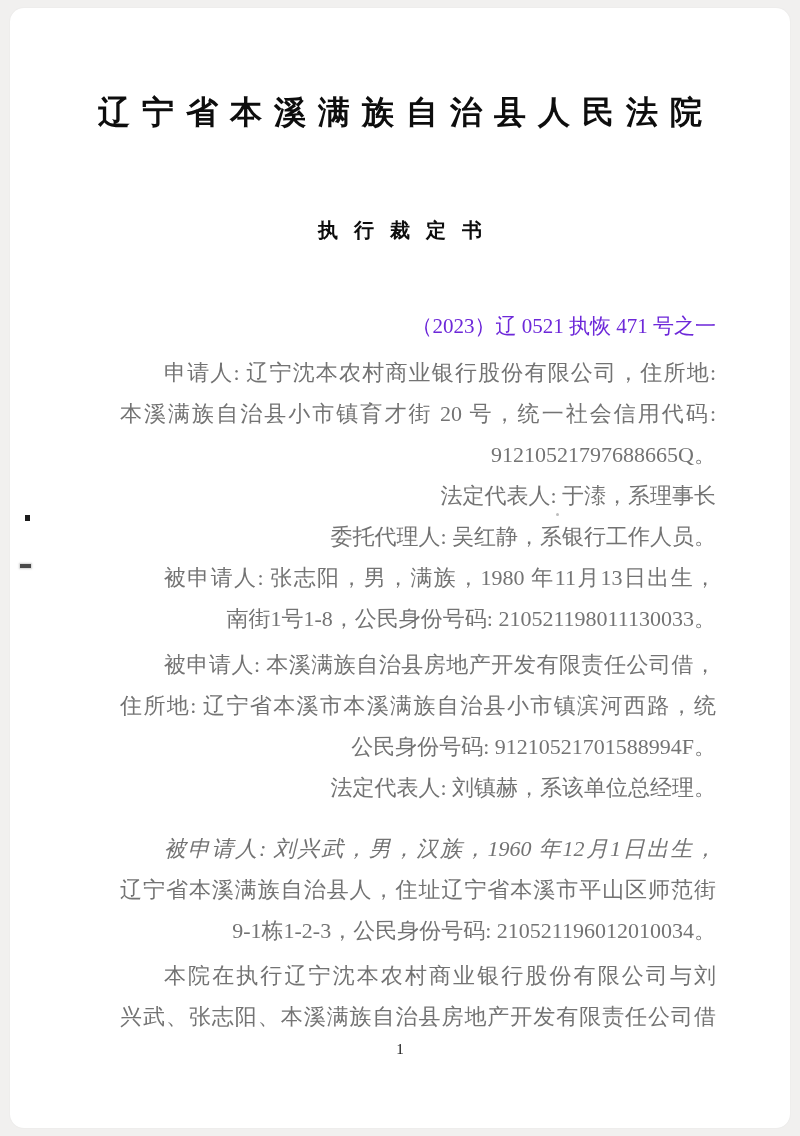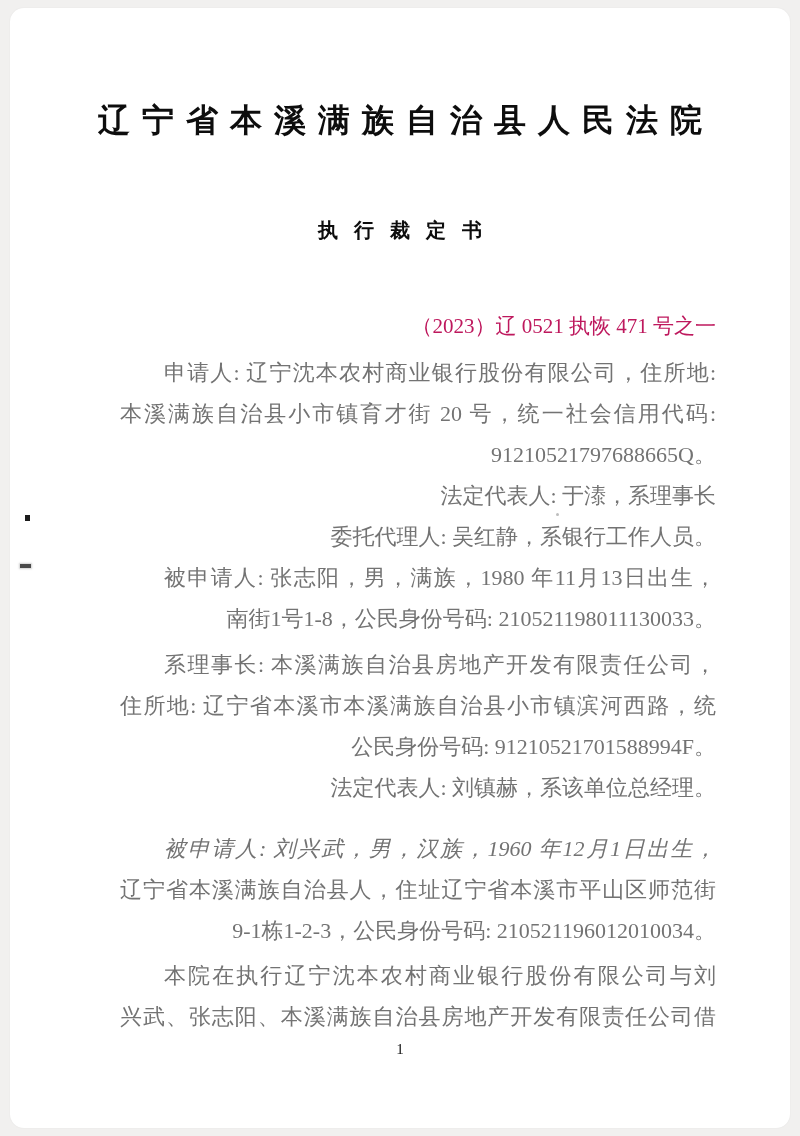--- a/index.html
+++ b/index.html
@@ -23,21 +23,21 @@
     right: 10px;
     bottom: 8px;
     background: #ffffff;
     border-radius: 14px;
     box-shadow: 0 0 2px rgba(0,0,0,0.06);
   }
   .court-name {
     position: absolute;
     left: 0;
     width: 800px;
-    top: 98px;
+    top: 90px;
     text-align: center;
     font-size: 32px;
     font-weight: bold;
     letter-spacing: 12px;
     text-indent: 12px;
     color: #0d0d0d;
     line-height: 44px;
   }
   .doc-title {
     position: absolute;
@@ -53,21 +53,21 @@
     line-height: 44px;
   }
   .case-number {
     position: absolute;
     left: 120px;
     width: 596px;
     top: 314px;
     text-align: right;
     font-size: 21px;
     line-height: 24px;
-    color: #be185d;
+    color: #6d28d9;
   }
   .body-text {
     position: absolute;
     left: 120px;
     width: 596px;
     top: 352px;
     color: #737373;
   }
   .line {
     font-size: 22px;
@@ -132,21 +132,21 @@
   <div class="case-number">（2023）辽 0521 执恢 471 号之一</div>
 
   <div class="body-text">
     <div class="line indent jb">申请人: 辽宁沈本农村商业银行股份有限公司，住所地:</div>
     <div class="line jb">本溪满族自治县小市镇育才街 20 号，统一社会信用代码:</div>
     <div class="line">91210521797688665Q。</div>
     <div class="line indent">法定代表人: 于溙，系理事长</div>
     <div class="line indent">委托代理人: 吴红静，系银行工作人员。</div>
     <div class="line indent jb">被申请人: 张志阳，男，满族，1980 年11月13日出生，</div>
     <div class="line">南街1号1-8，公民身份号码: 210521198011130033。</div>
-    <div class="line indent jb gap5">系理事长: 本溪满族自治县房地产开发有限责任公司，</div>
+    <div class="line indent jb gap5">被申请人: 本溪满族自治县房地产开发有限责任公司借，</div>
     <div class="line jb">住所地: 辽宁省本溪市本溪满族自治县小市镇滨河西路，统</div>
     <div class="line">公民身份号码: 91210521701588994F。</div>
     <div class="line indent">法定代表人: 刘镇赫，系该单位总经理。</div>
     <div class="line indent jb gap3">被申请人: 刘兴武，男，汉族，1960 年12月1日出生，</div>
     <div class="line jb">辽宁省本溪满族自治县人，住址辽宁省本溪市平山区师范街</div>
     <div class="line">9-1栋1-2-3，公民身份号码: 210521196012010034。</div>
     <div class="line indent jb gap4">本院在执行辽宁沈本农村商业银行股份有限公司与刘</div>
     <div class="line jb">兴武、张志阳、本溪满族自治县房地产开发有限责任公司借</div>
   </div>
 

